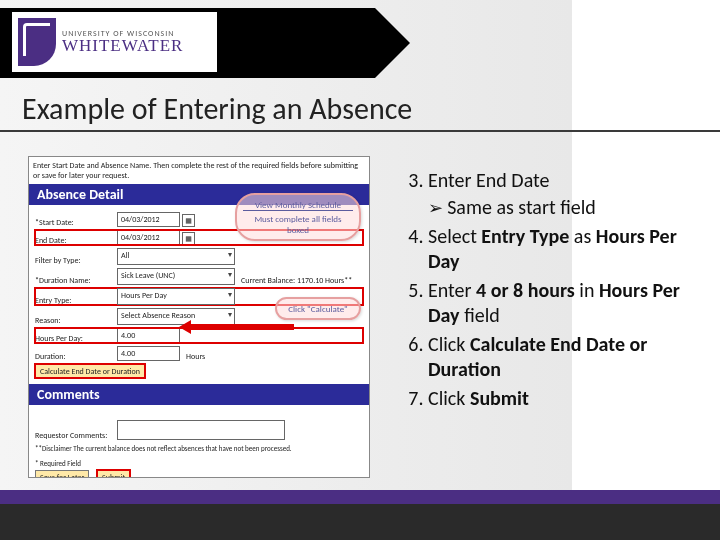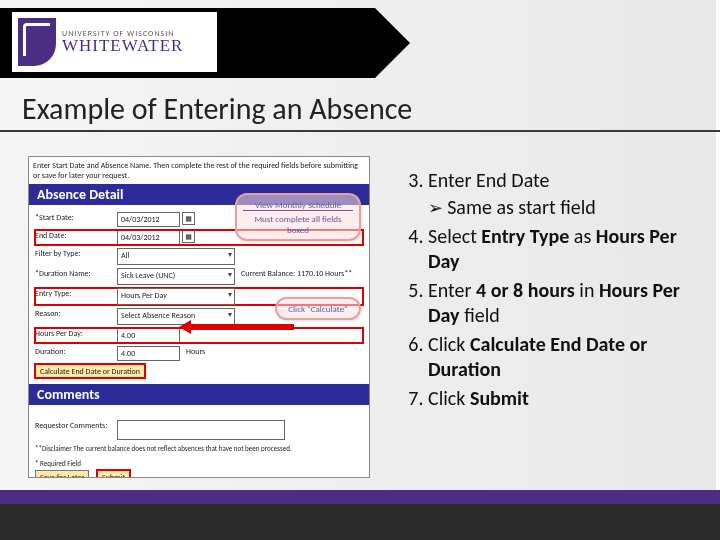--- a/index.html
+++ b/index.html
@@ -1,42 +1,42 @@
 <!DOCTYPE html>
 <html><head>
 <meta charset="utf-8">
 <style>
   html,body{margin:0;padding:0;width:720px;height:540px;font-family:Calibri,Arial,sans-serif;background:#fff;overflow:hidden}
-  .slide{position:relative;width:716px;height:540px;background:linear-gradient(90deg,#f5f5f5 0%,#e8e8e8 100%)}
+  .slide{position:relative;width:572px;height:540px;background:linear-gradient(90deg,#f5f5f5 0%,#e8e8e8 100%)}
   
   .topbar{position:absolute;top:8px;left:0;width:375px;height:70px;background:#000}
   .topbar::after{content:"";position:absolute;right:-35px;top:0;width:0;height:0;border-top:35px solid transparent;border-bottom:35px solid transparent;border-left:35px solid #000}
   .logo-wrap{position:absolute;top:12px;left:12px;width:205px;height:60px;background:#fff;display:flex;align-items:center;font-size:0}
   .logo-mark{width:38px;height:48px;margin:0 6px;background:#4b2e83;border-radius:0 0 22px 0;position:relative}
   .logo-mark::after{content:"";position:absolute;top:5px;left:5px;width:24px;height:30px;border:3px solid #fff;border-right:none;border-bottom:none;border-radius:4px 0 0 0}
   .logo-txt .u{font-size:8px;letter-spacing:1px;color:#555;font-weight:500}
   .logo-txt .w{font-size:17px;letter-spacing:1px;color:#4b2e83;font-weight:400;font-family:"Times New Roman",serif;margin-top:-2px}
   
   .title{position:absolute;top:90px;left:22px;font-size:30px;color:#222}
   .title-rule{position:absolute;top:130px;left:0;width:720px;height:2px;background:#3a3a3a}
   
   .content{position:absolute;top:150px;left:0;width:720px;height:355px;display:flex}
   
   .shot{width:340px;height:320px;margin:6px 0 0 28px;background:#fff;border:1px solid #888;font-size:8px;color:#222;position:relative;overflow:hidden}
   .shot .hdr{padding:4px;font-size:8px;line-height:1.2}
   .sect{background:#2b2b99;color:#fff;font-size:14px;padding:2px 8px;font-weight:bold}
   .frm{padding:4px 6px 0 6px}
-  .row{display:flex;align-items:flex-start;margin:3px 0;font-size:8px}
+  .row{display:flex;align-items:flex-end;margin:3px 0;font-size:8px}
   .lbl{width:82px}
   .in{border:1px solid #666;padding:1px 3px;font-size:8px;min-width:55px;height:11px;line-height:11px}
   .sel{border:1px solid #666;padding:1px 3px;font-size:8px;min-width:110px;height:13px;position:relative}
   .sel::after{content:"▾";position:absolute;right:2px;top:0;font-size:8px;color:#444}
   .cal{width:11px;height:11px;border:1px solid #666;margin-left:2px;font-size:7px;text-align:center;line-height:11px}
   .btn{border:1px solid #777;background:#ffe9a8;padding:1px 4px;font-size:8px;display:inline-block}
-  .ann{position:absolute;border:2px solid #e6a0a0;border-radius:12px;background:rgba(255,220,220,.55);color:#5c5c9e;font-size:9px;text-align:center;padding:4px 6px;box-shadow:1px 1px 3px rgba(0,0,0,.15)}
+  .ann{position:absolute;border:2px solid #e6a0a0;border-radius:20px;background:rgba(255,220,220,.55);color:#5c5c9e;font-size:9px;text-align:center;padding:4px 6px;box-shadow:1px 1px 3px rgba(0,0,0,.15)}
   .arrow{position:absolute}
   .hl-red{outline:2px solid #d00;outline-offset:-1px}
   
   .instr{flex:1;padding:18px 34px 0 18px;font-size:20px;color:#111;line-height:1.25}
   .instr ol{margin:0;padding-left:40px}
   .instr li{margin:0 0 4px 0}
   .sub{margin:2px 0 0 0;padding-left:0;list-style:none}
   .sub li::before{content:"➢ ";font-size:18px}
   
   .footer{position:absolute;bottom:0;left:0;width:720px;height:36px;background:#2a2a2a}

